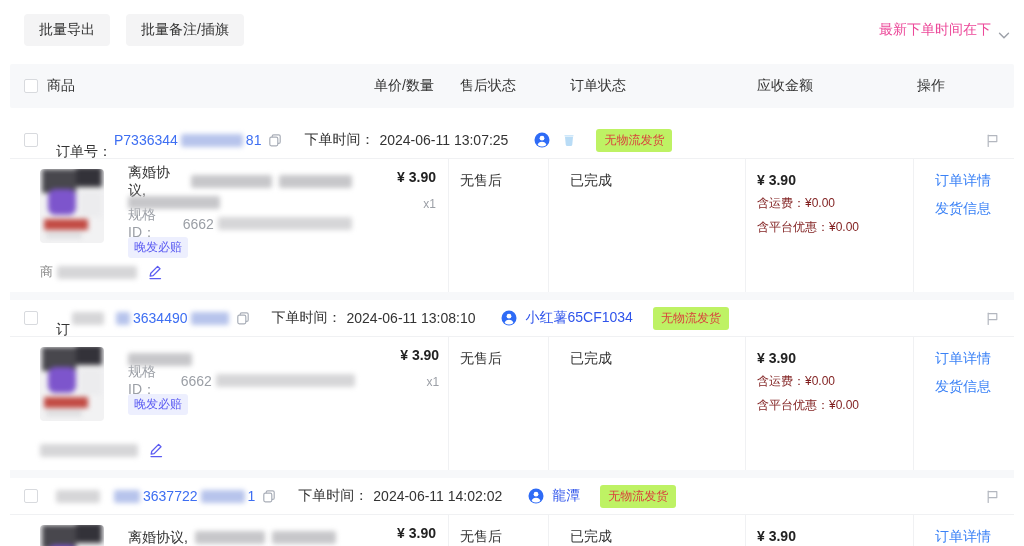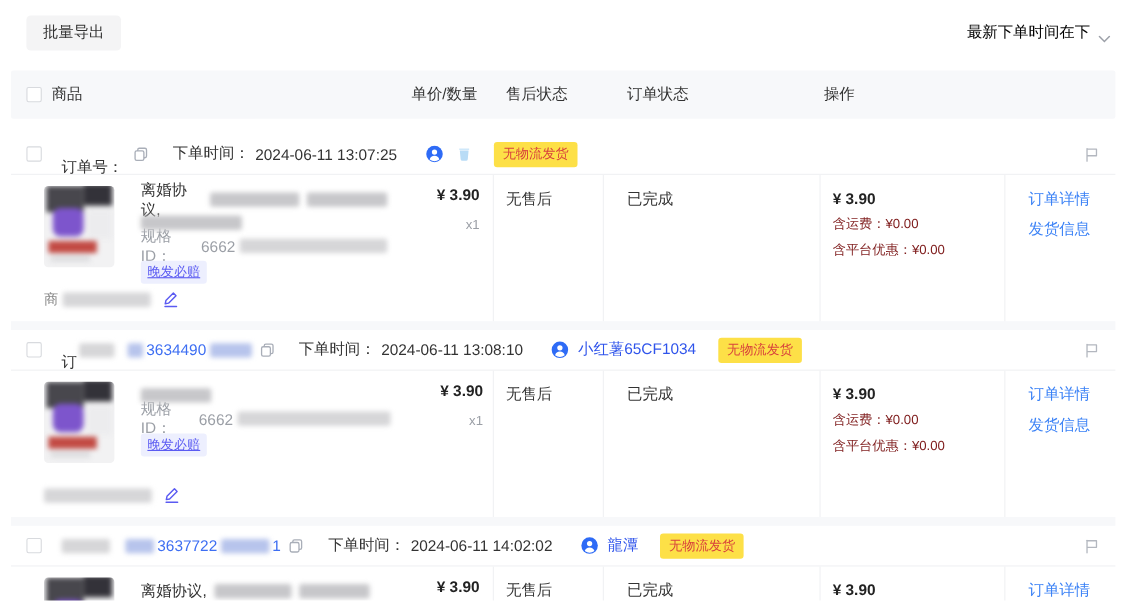--- a/index.html
+++ b/index.html
@@ -7,21 +7,21 @@
     width:1024px;height:546px;overflow:hidden;background:#fff;
     font-family:"Liberation Sans","DejaVu Sans",sans-serif;
     font-size:14px;color:#333;
   }
   .wrap{width:1004px;margin:0 10px;}
 
   
   .toolbar{display:flex;align-items:center;margin-top:14px;padding-left:14px;}
   .tbtn{height:32px;padding:0 15px;margin-right:16px;background:#F4F4F5;border:0;
         border-radius:4px;font-size:14px;color:#333;font-family:inherit;cursor:pointer;}
-  .sort{margin-left:auto;display:flex;align-items:flex-end;gap:7px;padding-right:4px;cursor:pointer;color:#000000;}
+  .sort{margin-left:auto;display:flex;align-items:flex-end;gap:7px;padding-right:4px;cursor:pointer;color:#ec4899;}
 
   
   .grid{display:grid;grid-template-columns:438px 100px 197px 168px 101px;}
   .thead{height:44px;align-items:center;background:#F7F8FA;border-radius:2px;margin-top:18px;}
   .h-prod{display:flex;align-items:center;padding-left:14px;}
   .h-prod .cb{margin-right:9px;}
   .h-price{margin-left:auto;padding-right:14px;text-align:right;}
   .h-as{padding-left:12px;}
   .h-st{padding-left:22px;}
   .h-am{padding-left:12px;}
@@ -36,21 +36,21 @@
   .ghead .cb{margin-right:18px;}
   .olabel{margin-right:2px;white-space:nowrap;margin-top:24px;}
   .ono{color:#3D6EF2;text-decoration:none;display:inline-flex;align-items:center;gap:3px;white-space:nowrap;}
   .icon{display:inline-flex;align-items:center;line-height:0;}
   .copy{margin-left:7px;cursor:pointer;}
   .tlabel{margin-left:22px;white-space:nowrap;}
   .tval{margin-left:5px;white-space:nowrap;}
   .user{margin-left:26px;cursor:pointer;}
   .cup{margin-left:12px;cursor:pointer;}
   .buyer{margin-left:8px;color:#2F54EB;white-space:nowrap;}
-  .badge{margin-left:20px;background:#fde047;color:#D8433C;font-size:12px;padding:3px 8px;border-radius:3px;white-space:nowrap;}
+  .badge{margin-left:20px;background:#bef264;color:#D8433C;font-size:12px;padding:3px 8px;border-radius:3px;white-space:nowrap;}
   .flag{margin-left:auto;cursor:pointer;}
 
   .gbody{border-top:1px solid #F0F1F3;position:relative;}
   .vline{position:absolute;top:0;bottom:0;width:1px;background:#F0F1F3;}
   .v1{left:438px}.v2{left:538px}.v3{left:735px}.v4{left:903px}
 
   .prow{height:93px;box-sizing:border-box;padding-top:10px;}
   .c-prod{display:flex;padding-left:30px;gap:12px;}
   .thumb{width:64px;height:74px;border-radius:4px;position:relative;overflow:hidden;
          background:#F2F2F3;flex-shrink:0;margin-right:12px;}
@@ -60,21 +60,21 @@
   .t2{left:38px;top:0;width:26px;height:20px;background:#333239;}
   .t3{left:10px;top:22px;width:28px;height:26px;background:#7D55CC;border-radius:7px;}
   .t4{left:6px;top:52px;width:44px;height:11px;background:#C24A43;}
   .t5{left:42px;top:24px;width:22px;height:26px;background:#ECECEE;}
   .t6{left:8px;top:65px;width:36px;height:6px;background:#DDDDDF;}
 
   .pinfo{padding-top:2px;}
   .pline{height:21px;display:flex;align-items:center;gap:7px;}
   .spec{color:#9B9FA6;display:flex;align-items:center;gap:4px;height:21px;}
   .tag{display:inline-block;margin-top:3px;background:#EDEFFE;color:#5B5BF2;
-       font-size:12px;padding:2px 6px;border-radius:3px;text-decoration:underline;}
+       font-size:12px;padding:2px 6px;border-radius:3px;}
   .pprice{margin-left:auto;text-align:right;padding-right:12px;min-width:72px;}
   .pr{font-weight:700;color:#222;}
   .qty{color:#9B9FA6;font-size:12px;margin-top:12px;}
 
   .c-as{padding:3px 0 0 12px;}
   .c-st{padding:3px 0 0 22px;}
   .c-am{padding:3px 0 0 12px;}
   .amt{font-weight:700;color:#222;}
   .sub{color:#7f1d1d;font-size:12px;margin-top:7px;}
   .c-ac{padding:3px 0 0 10px;}
@@ -91,45 +91,52 @@
   .rb.blue{background:#B7C4EC;}
   .rb.dark{background:#C7C7CA;}
 </style>
 </head>
 <body>
 
 <div class="wrap">
 
   <div class="toolbar">
     <button class="tbtn">批量导出</button>
+    <button class="tbtn">批量备注/插旗</button>
     <div class="sort">
       <span>最新下单时间在下</span>
       <span class="icon">
         <svg width="12" height="7" viewBox="0 0 12 7">
             <path d="M1.5 1.2 6 5.7l4.5-4.5" fill="none" stroke="#9CA0A8" stroke-width="1.4" stroke-linecap="round"></path>
           </svg>
       </span>
     </div>
   </div>
 
   <div class="grid thead">
     <div class="h-prod">
       <span class="cb"></span>
       <span>商品</span>
       <span class="h-price">单价/数量</span>
     </div>
     <div class="h-as">售后状态</div>
     <div class="h-st">订单状态</div>
+    <div class="h-am">应收金额</div>
     <div class="h-ac">操作</div>
   </div>
 
   <section class="group first">
     <div class="ghead">
       <span class="cb"></span>
       <span class="olabel">订单号：</span>
+      <a class="ono">
+        <span>P7336344</span>
+        <span class="rb blue" style="width:62px"></span>
+        <span>81</span>
+      </a>
       <span class="icon copy">
         <svg width="14" height="14" viewBox="0 0 14 14">
             <rect x="4.2" y="1.8" width="8" height="8.6" rx="1.5" fill="none" stroke="#A9AEB8" stroke-width="1.2"></rect>
             <rect x="1.8" y="4.2" width="8" height="8.6" rx="1.5" fill="#fff" stroke="#A9AEB8" stroke-width="1.2"></rect>
           </svg>
       </span>
       <span class="tlabel">下单时间：</span>
       <span class="tval">2024-06-11 13:07:25</span>
       <span class="icon user">
         <svg width="16" height="16" viewBox="0 0 16 16">

